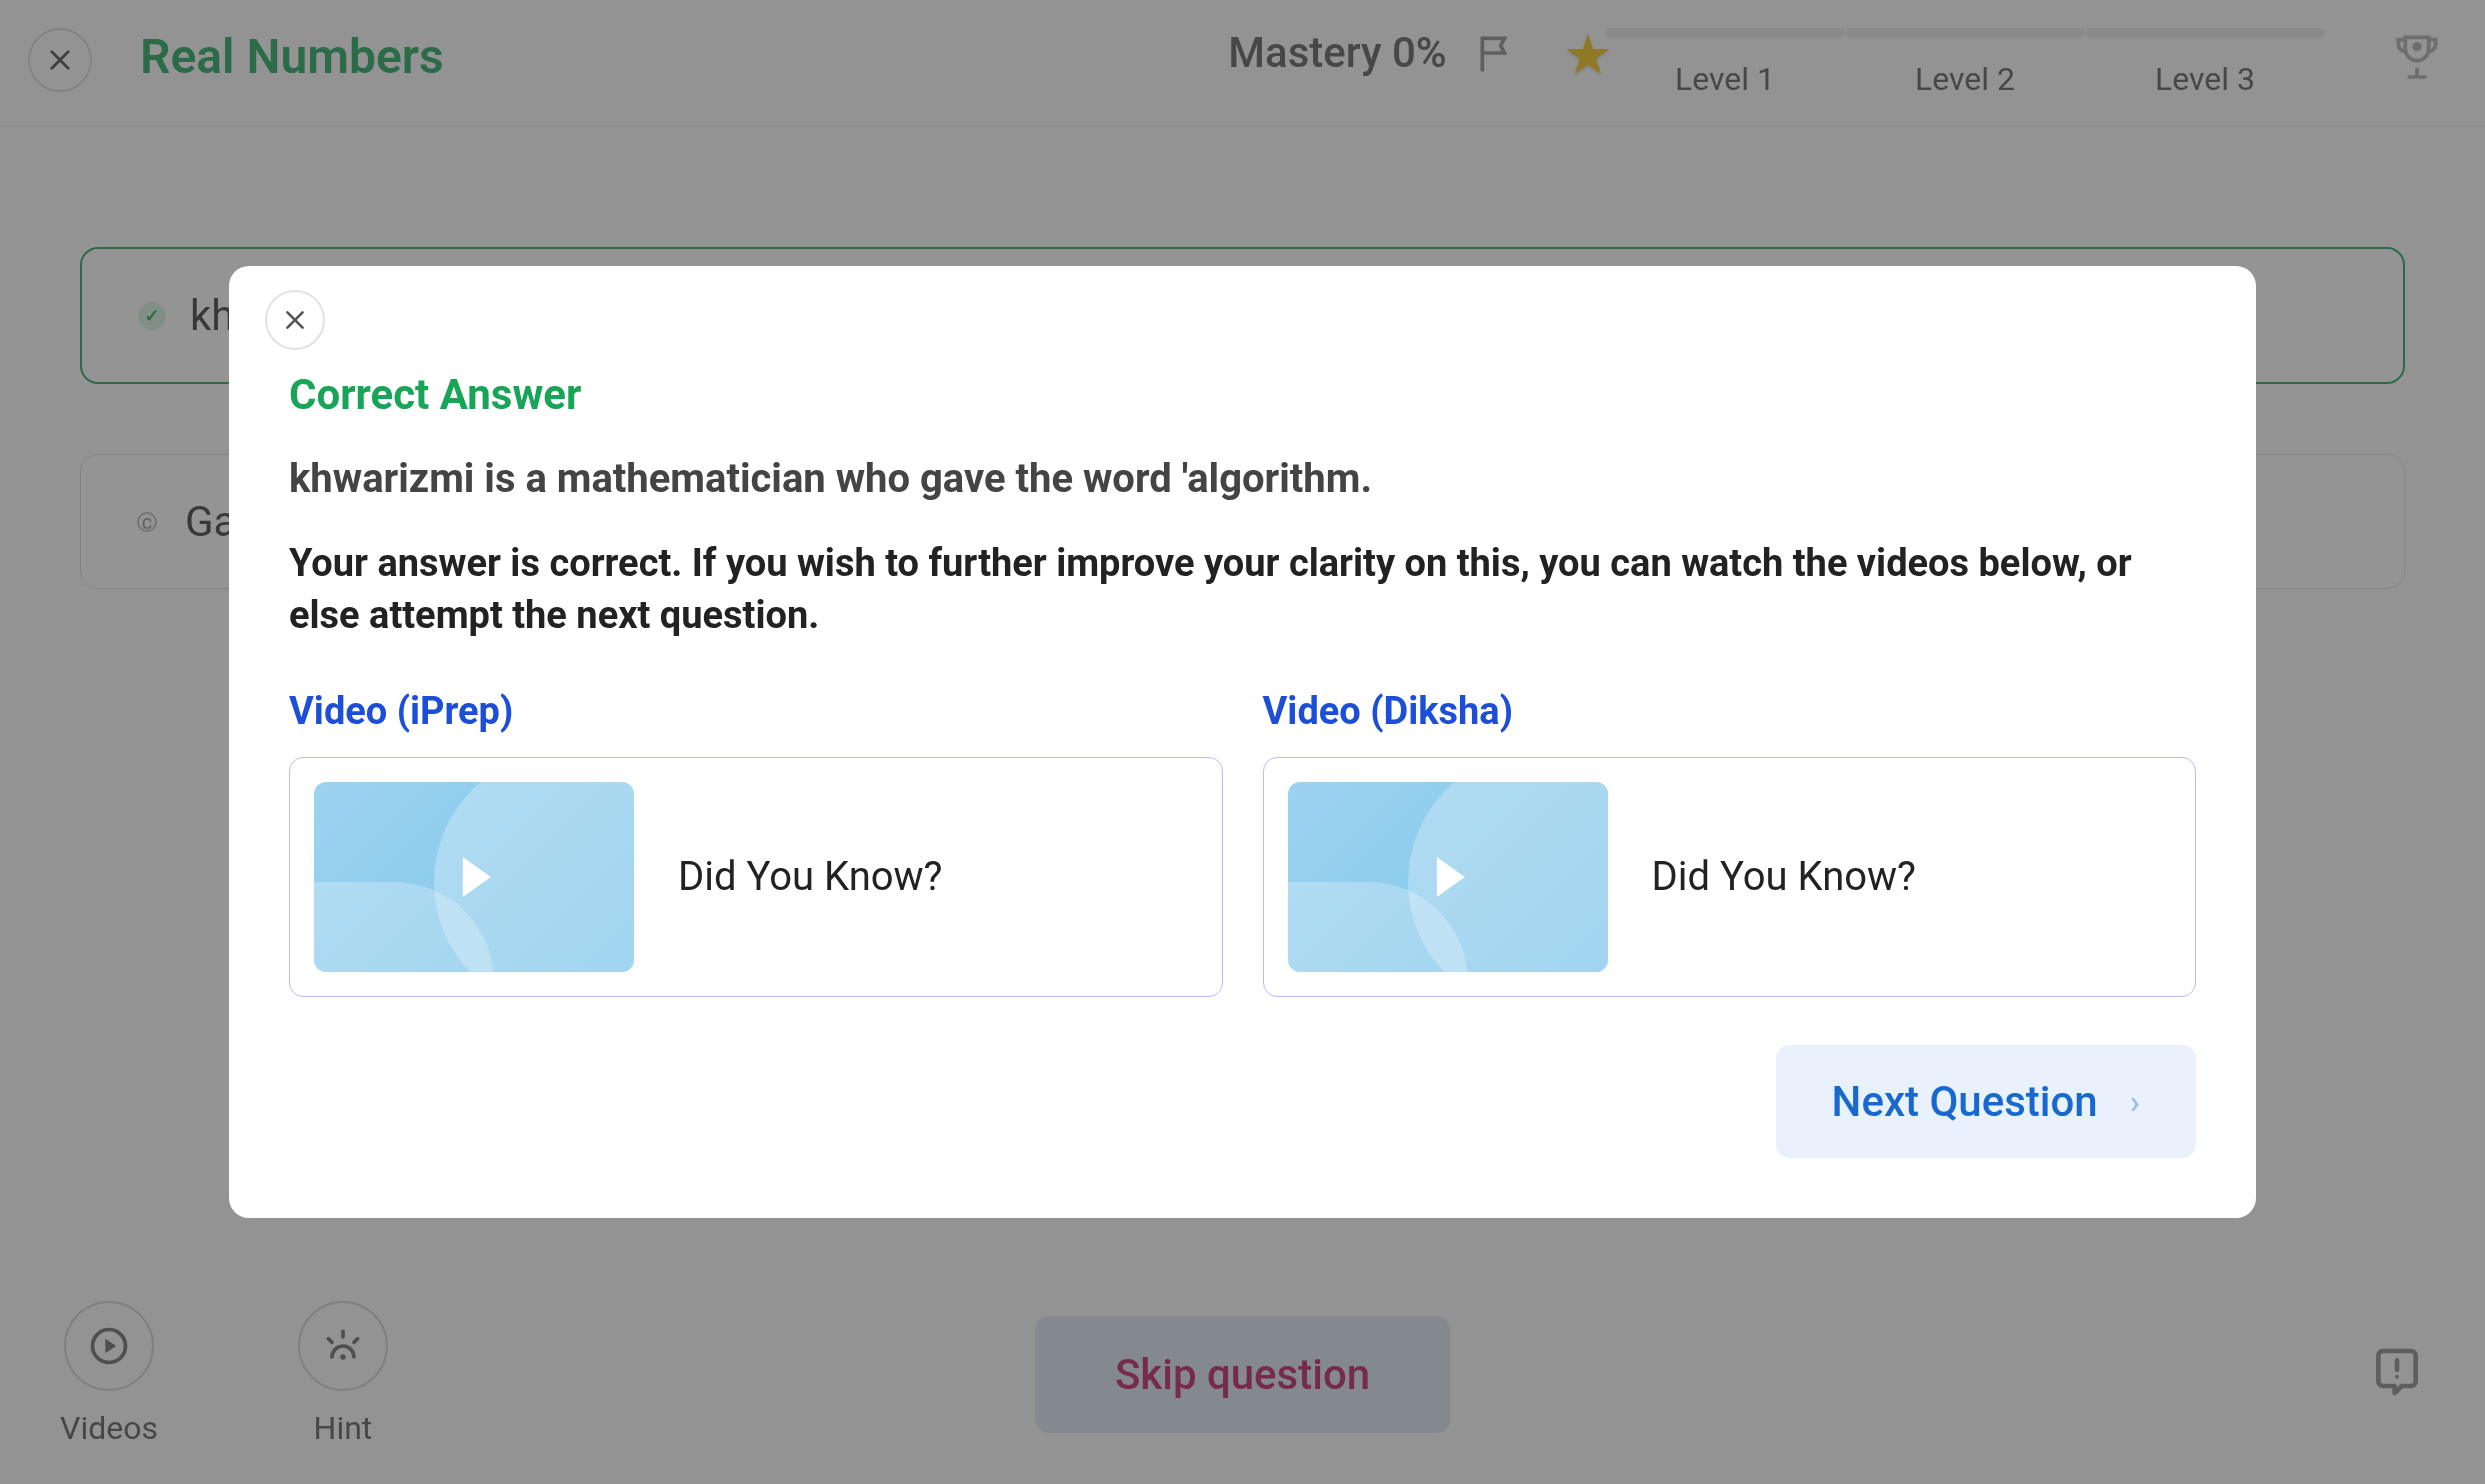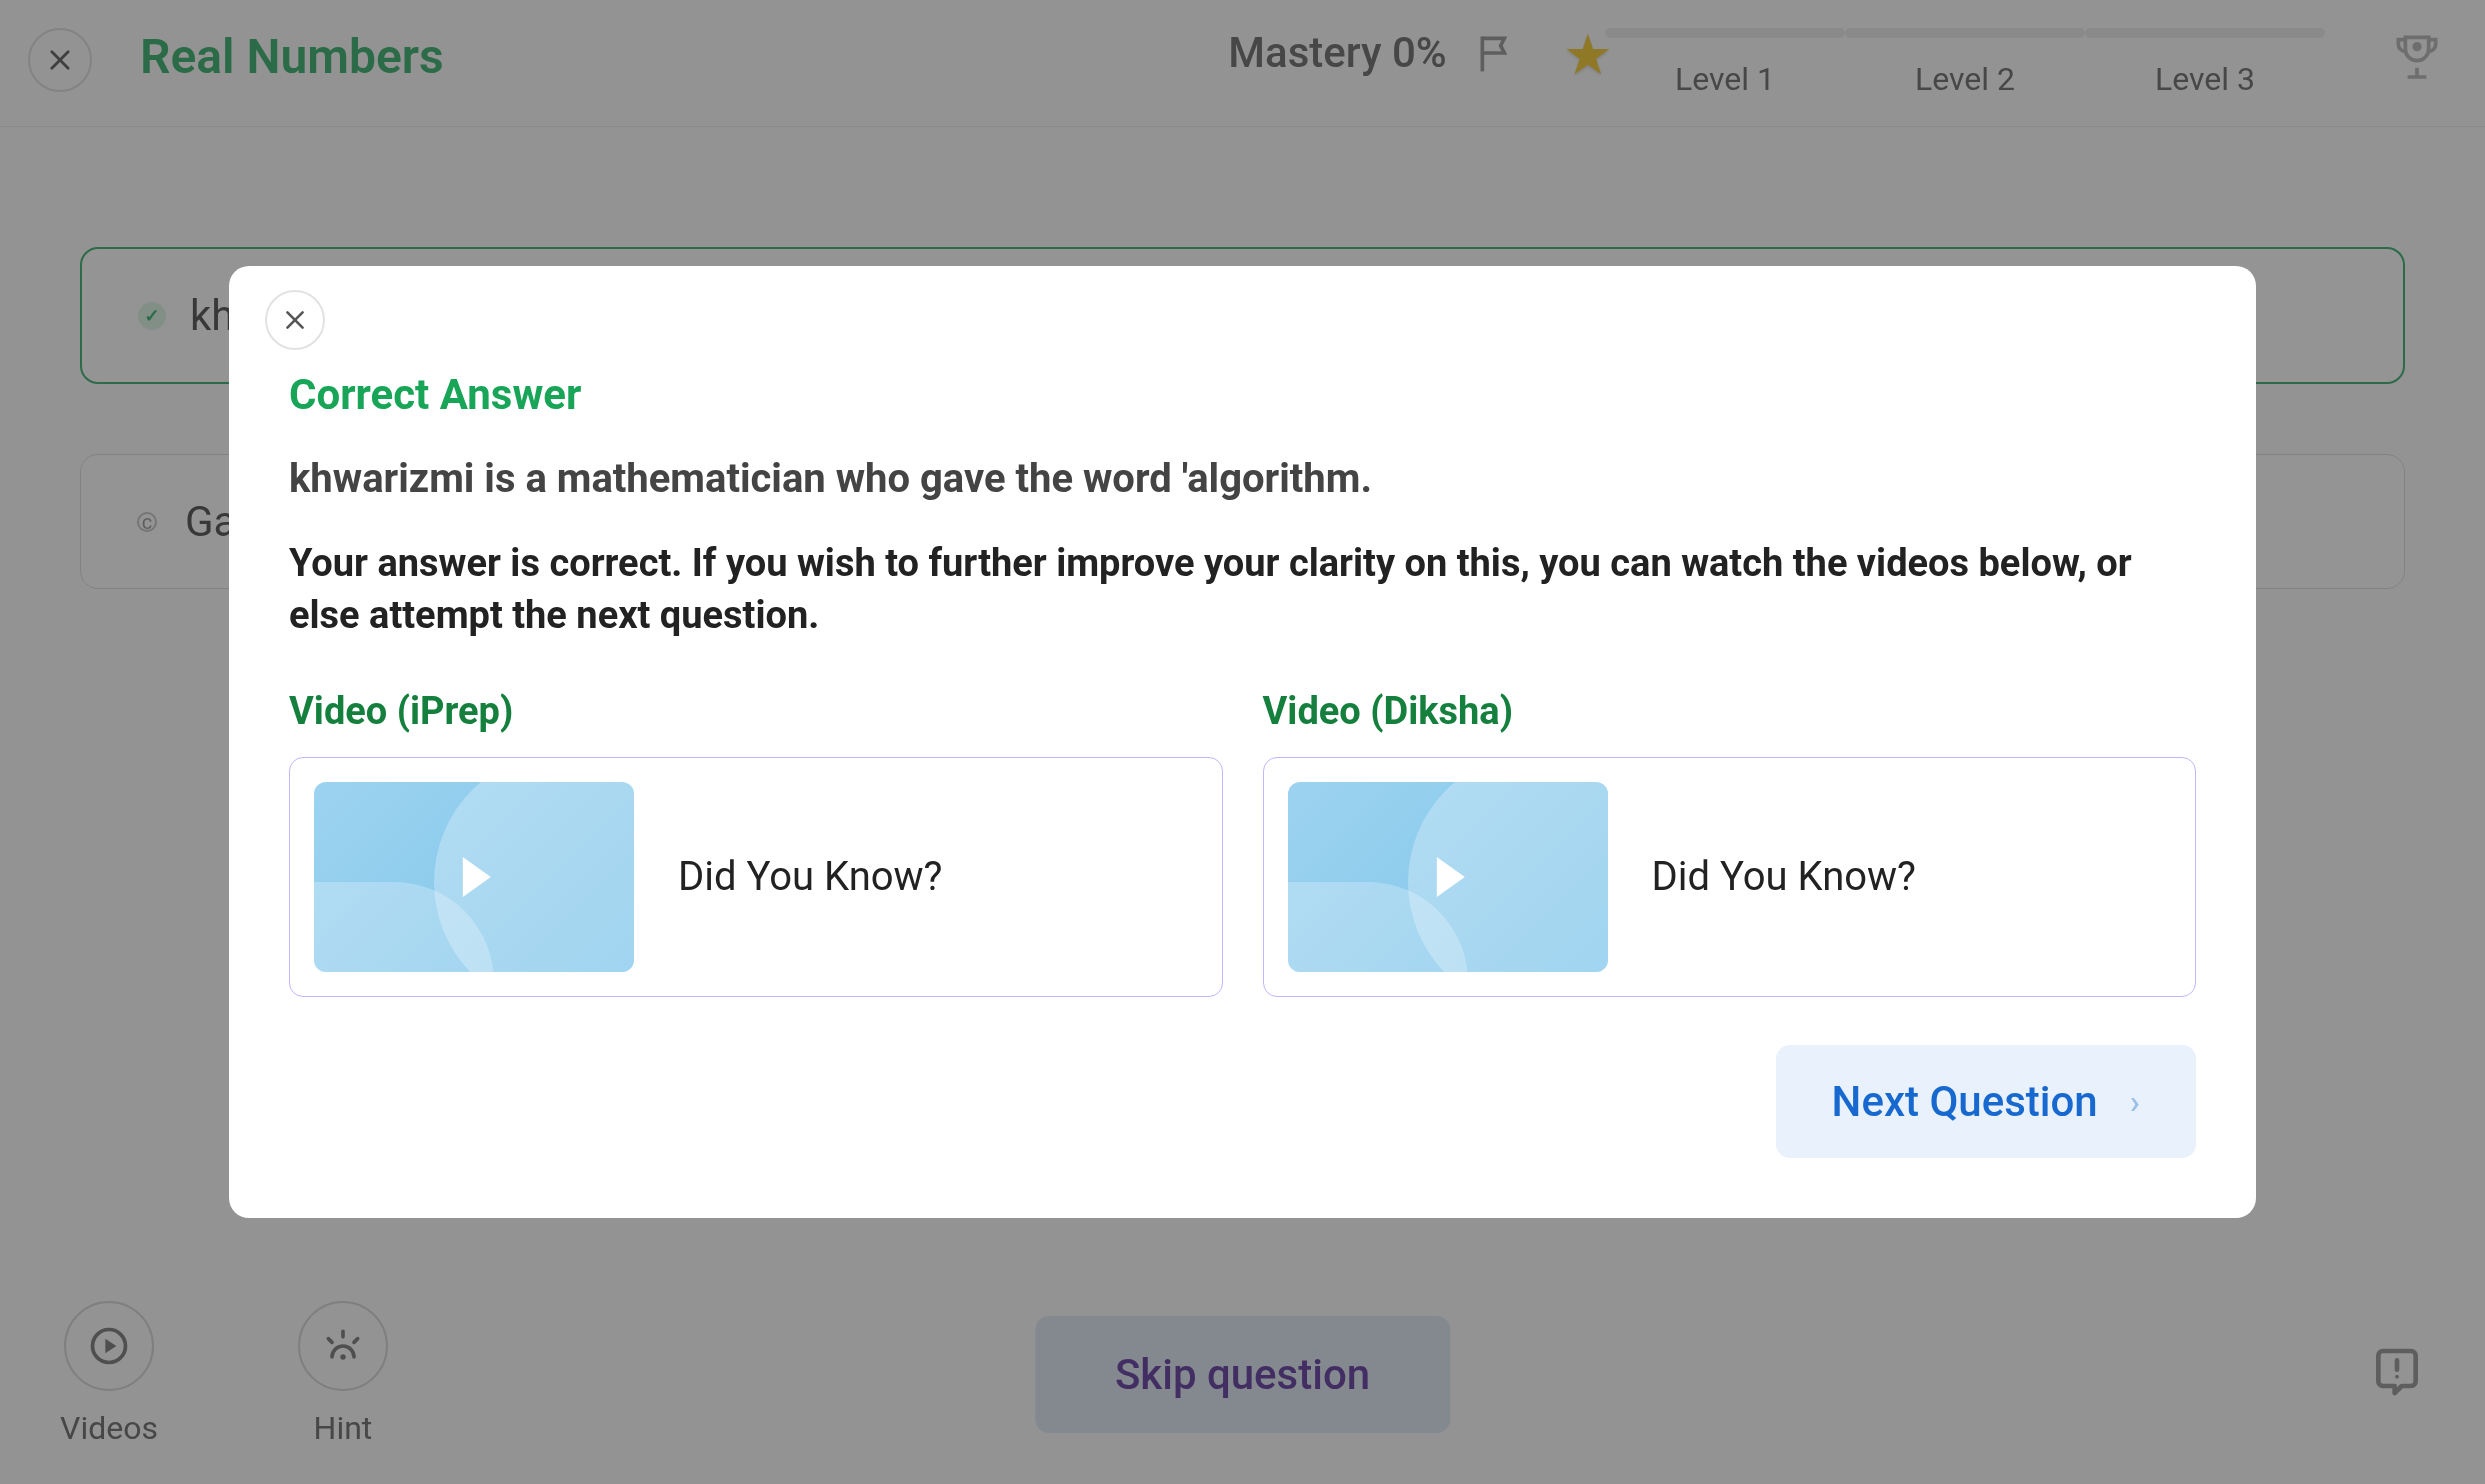--- a/index.html
+++ b/index.html
@@ -152,21 +152,21 @@
     border: 2px solid #d0d0d0;
     display: flex; align-items: center; justify-content: center;
     color: #666;
   }
   .footer-btn .label { font-size: 32px; color: #555; }
   .skip-btn {
     position: absolute;
     left: 50%;
     transform: translateX(-50%);
     background: #d9e6f1;
-    color: #4c1d95;
+    color: #be185d;
     font-size: 42px;
     font-weight: 500;
     padding: 34px 80px;
     border-radius: 14px;
     cursor: pointer;
   }
   .report-icon {
     margin-left: auto;
     color: #888;
     cursor: pointer;
@@ -222,21 +222,21 @@
   }
   .video-row {
     display: flex;
     gap: 40px;
     margin-top: 48px;
   }
   .video-col { flex: 1; }
   .video-heading {
     font-size: 38px;
     font-weight: 700;
-    color: #15803d;
+    color: #1d4ed8;
     margin-bottom: 24px;
   }
   .video-card {
     border: 1px solid #c4b5fd;
     border-radius: 14px;
     padding: 24px;
     display: flex;
     align-items: center;
     gap: 44px;
     cursor: pointer;

